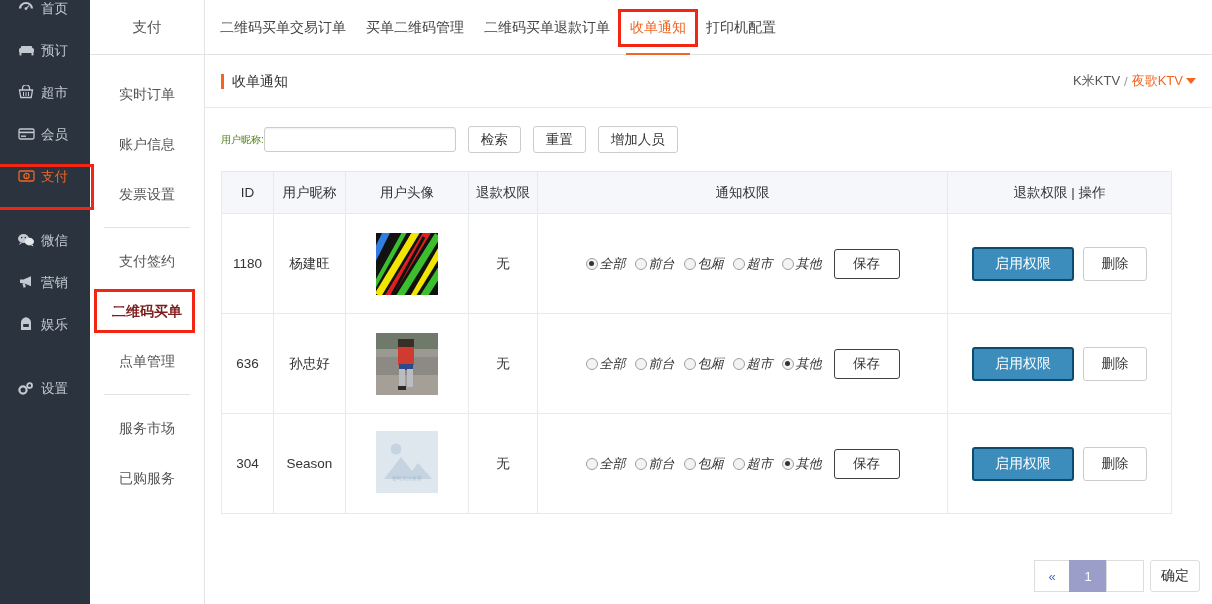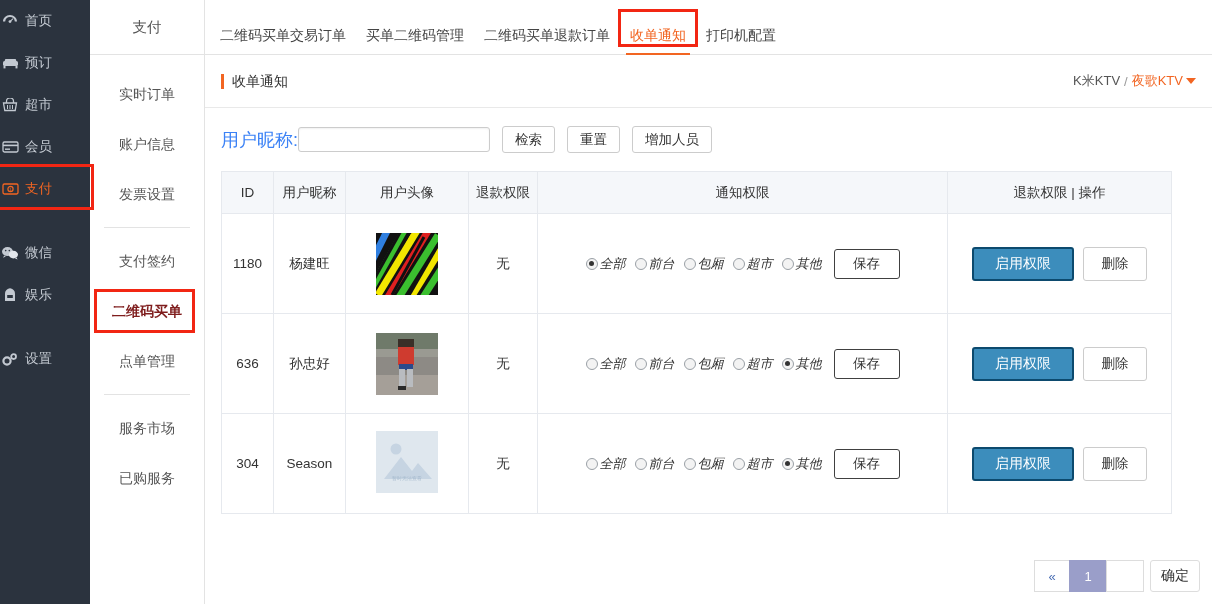--- a/index.html
+++ b/index.html
@@ -29,22 +29,22 @@
   .logo-mark {
     font-size: 30px; font-weight: bold; color: #f26522;
     letter-spacing: -1px; line-height: 1;
     font-family: "DejaVu Sans", sans-serif;
   }
   .logo-sub {
     font-size: 11px; color: #d8dde3; margin-top: 5px; letter-spacing: 1px;
   }
   .nav-item {
     height: 42px;
-    display: flex; align-items: center;
-    padding-left: 0;
+    display: flex; 
+    padding-left: 16px;
     color: #c3c9d1;
     font-size: 13.5px;
     cursor: pointer;
     position: relative;
   }
   .nav-item .ic {
     width: 20px; height: 16px;
     margin-right: 5px;
     display: inline-flex; align-items: center; justify-content: center;
     flex: 0 0 20px;
@@ -101,21 +101,21 @@
 
   .tabs {
     height: 55px;
     border-bottom: 1px solid #e3e3e3;
     display: flex; align-items: center;
     padding-left: 5px;
     background: #fff;
   }
   .tab {
     font-size: 14px; color: #444;
-    padding: 8px 10px;
+    padding: 0 10px;
     height: 55px; line-height: 55px;
     cursor: pointer;
     position: relative;
   }
   .tab.active { color: #f26522; }
   .tab.active::after {
     content: ""; position: absolute;
     left: 6px; right: 6px; bottom: 0; height: 2px;
     background: #f26522;
   }
@@ -153,21 +153,21 @@
     border-right: 5px solid transparent;
     border-top: 6px solid #f26522;
   }
 
   .content { padding: 18px 16px 0 16px; }
 
   .filter-bar {
     display: flex; align-items: center;
     margin-bottom: 18px;
   }
-  .filter-label { font-size: 18px; color: #3b82f6; }
+  .filter-label { font-size: 10px; color: #4d7c0f; }
   .filter-input {
     width: 192px; height: 25px;
     border: 1px solid #ccc;
     border-radius: 3px;
     padding: 0 6px;
     font-size: 13px;
     outline: none;
     background: #fff;
     box-shadow: inset 0 1px 2px rgba(0,0,0,.06);
   }
@@ -401,20 +401,29 @@
             <path d="M3.2 9.4 2 11.8l2.8-1.4z" fill="#c3c9d1"></path>
             <ellipse cx="12.4" cy="8.6" rx="4.6" ry="3.8" fill="#e3e7ec"></ellipse>
             <path d="M15.4 11.4 16.6 13.4 13.9 12.2z" fill="#e3e7ec"></path>
             <circle cx="4.7" cy="4.6" r=".8" fill="#2b333e"></circle>
             <circle cx="8.3" cy="4.6" r=".8" fill="#2b333e"></circle>
           </svg>
       </span>
       <span>微信</span>
     </div>
 
+    <div class="nav-item">
+      <span class="ic">
+        <svg width="17" height="14" viewBox="0 0 17 14">
+            <path d="M2 4.4h3.4L13 1.2v10L5.4 8H2z" fill="#c3c9d1"></path>
+            <path d="M4.4 8.2 5.6 12.8 7.8 12 6.8 8.2z" fill="#c3c9d1"></path>
+          </svg>
+      </span>
+      <span>营销</span>
+    </div>
 
     <div class="nav-item">
       <span class="ic">
         <svg width="14" height="14" viewBox="0 0 14 14">
             <path d="M2 5.5a5 5 0 0 1 10 0V13H2z" fill="#c3c9d1"></path>
             <rect x="6.1" y="0.6" width="1.8" height="2.4" fill="#c3c9d1"></rect>
             <rect x="4.2" y="7" width="5.6" height="3" fill="#2b333e"></rect>
           </svg>
       </span>
       <span>娱乐</span>

